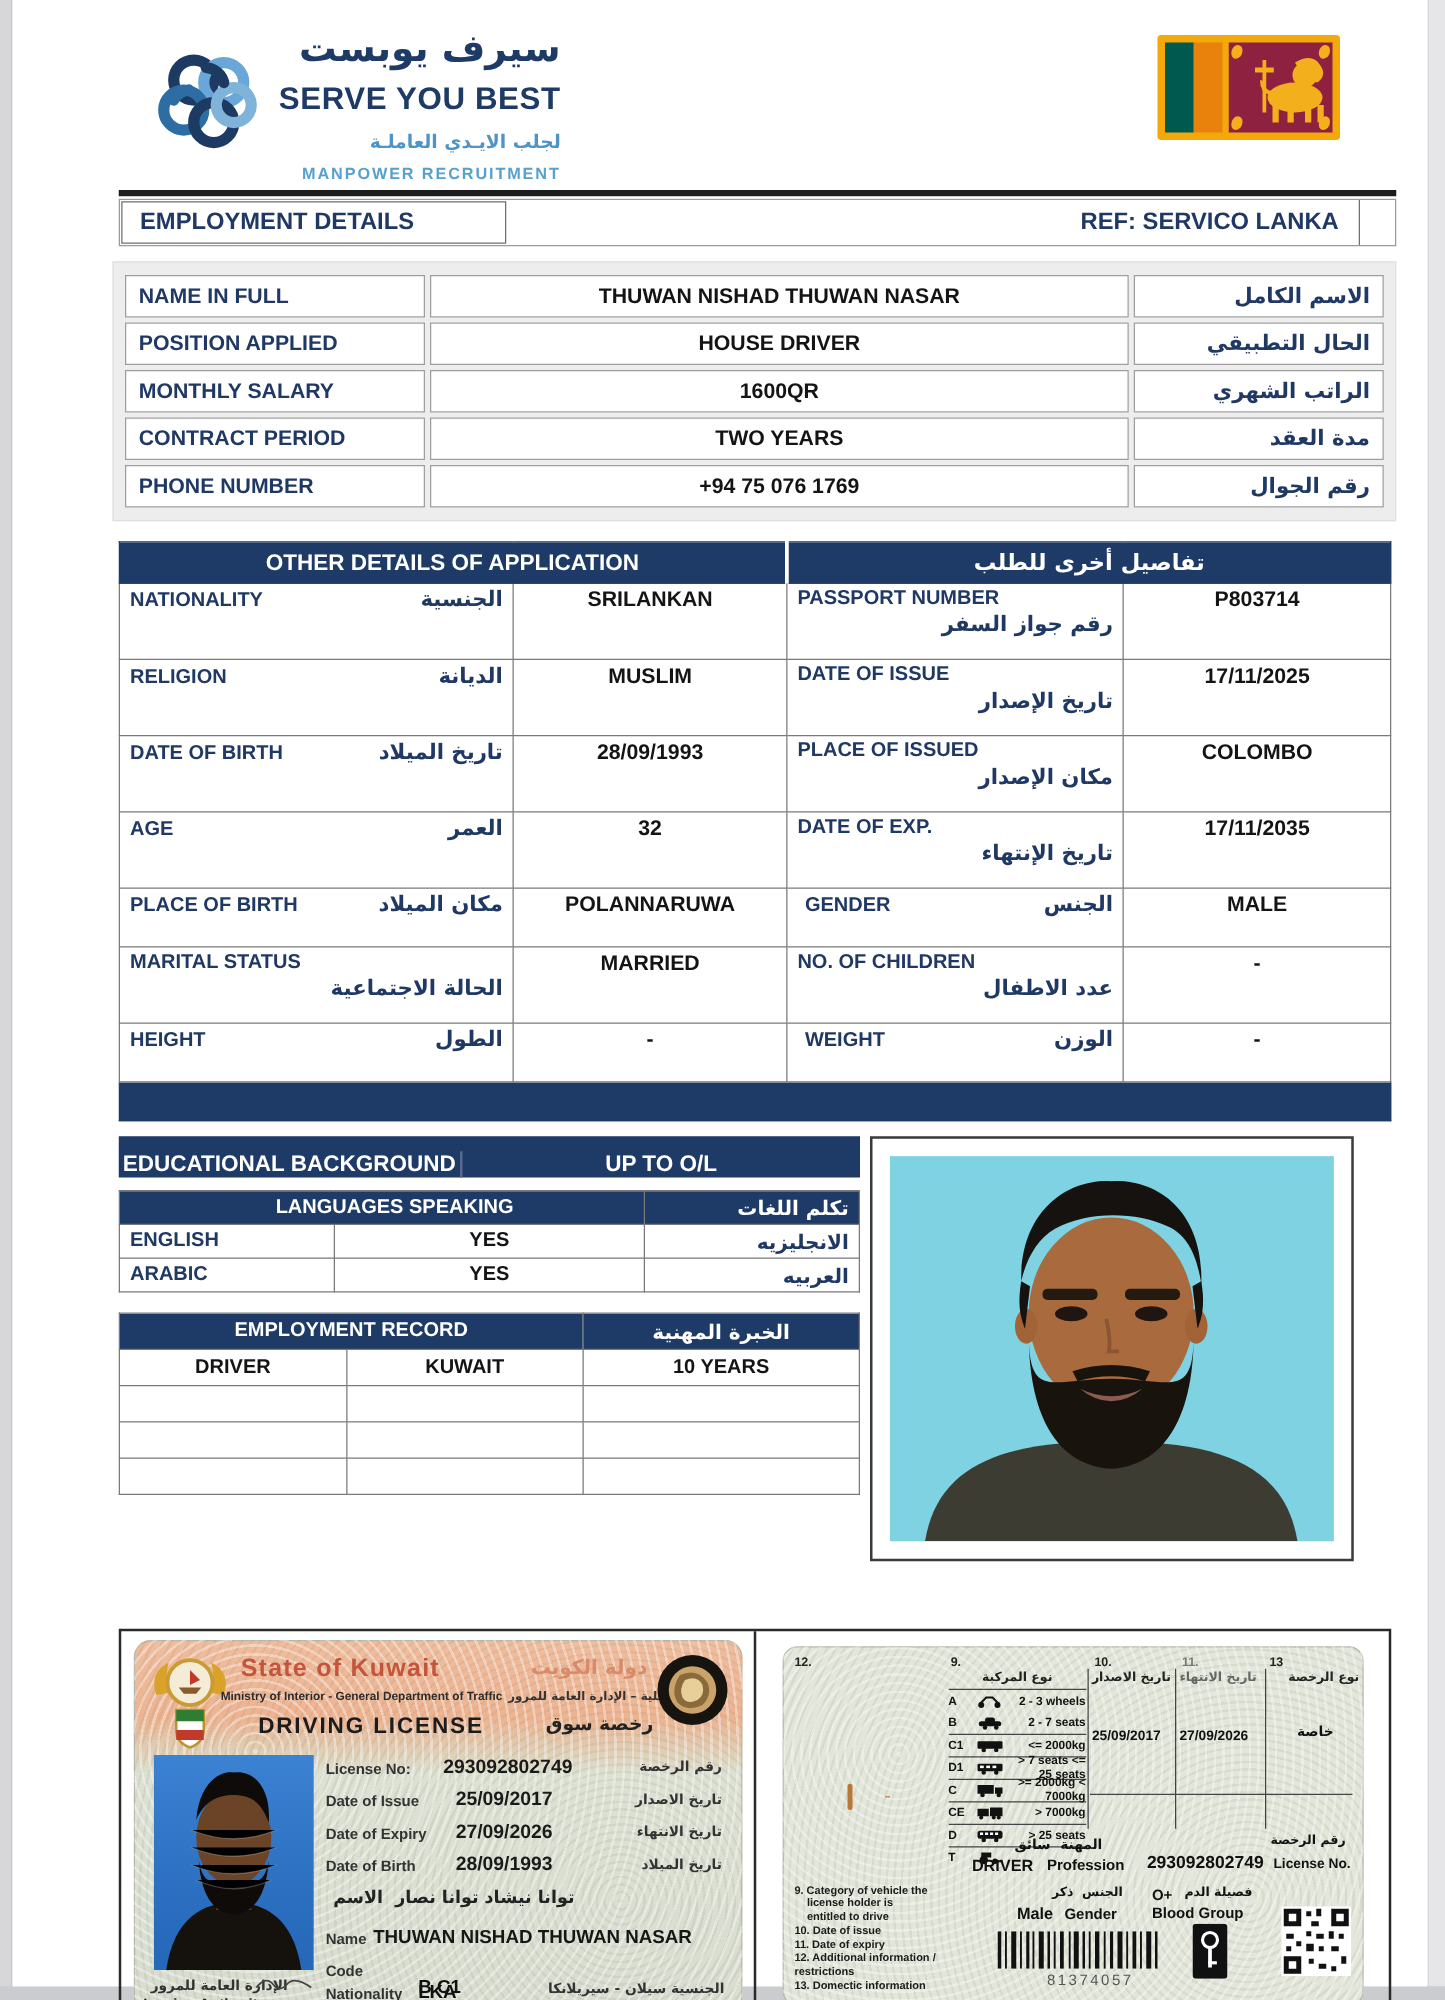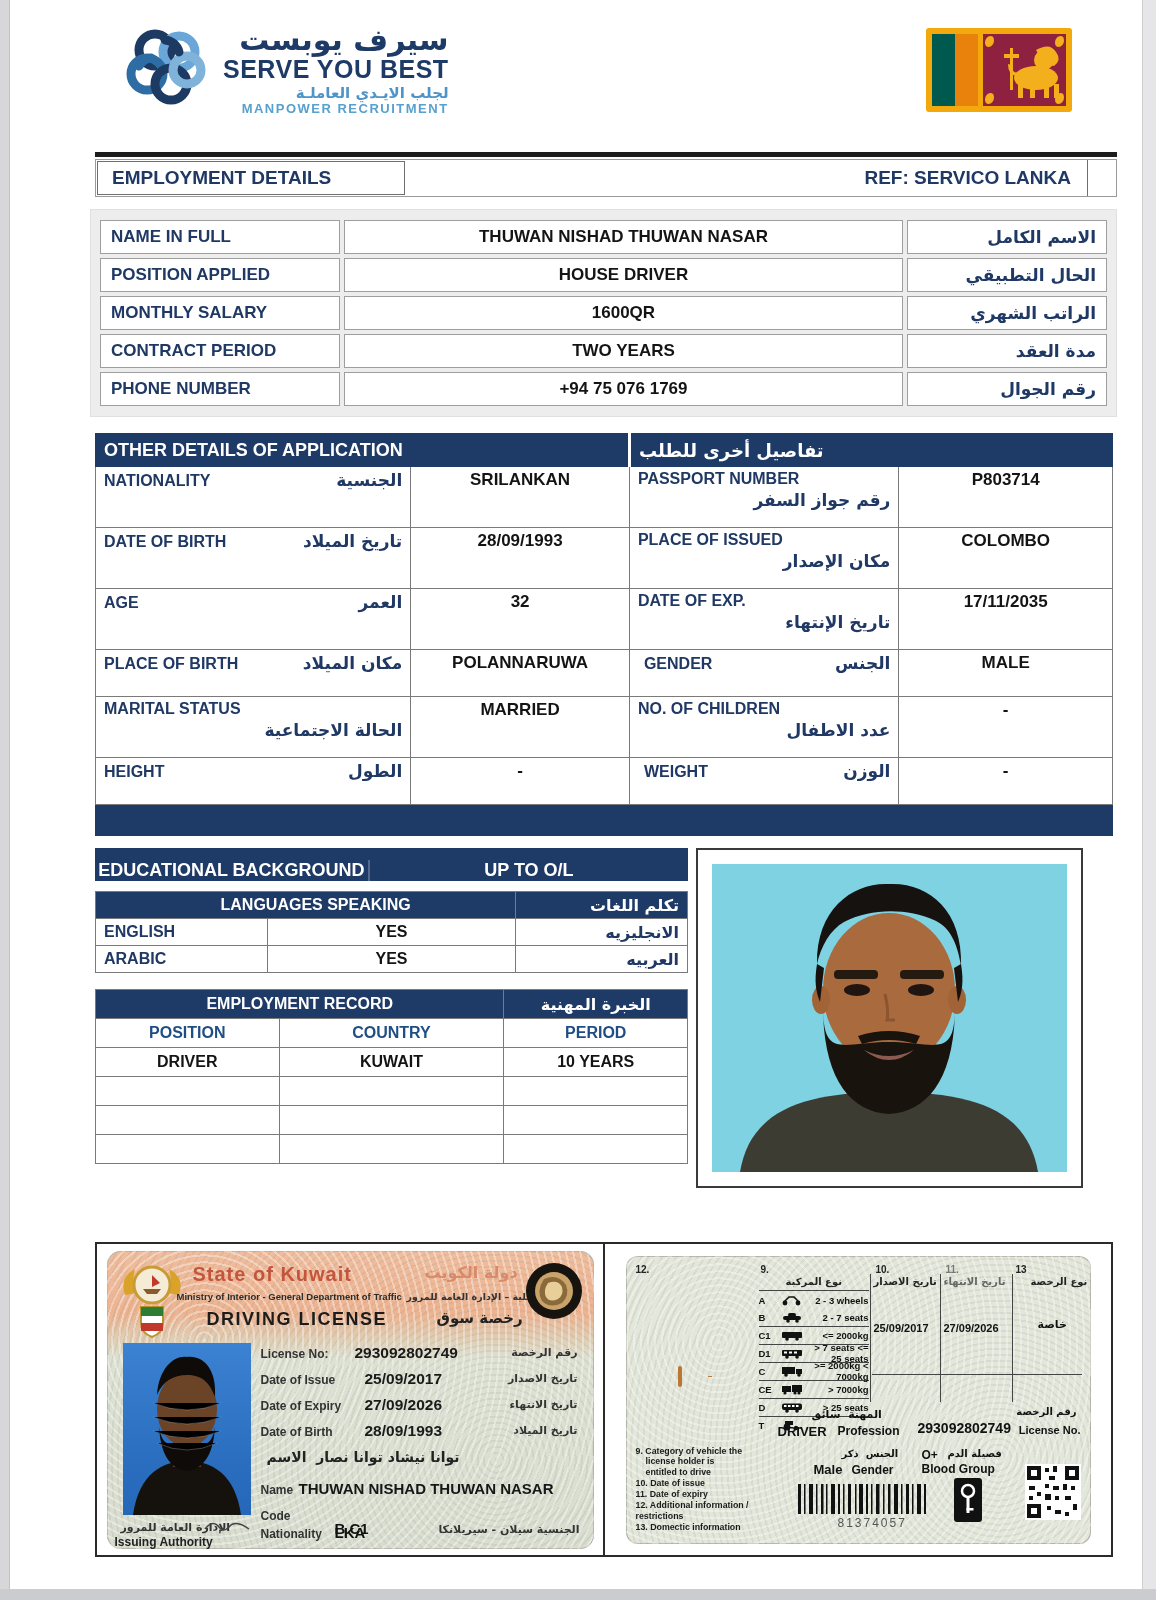--- a/index.html
+++ b/index.html
@@ -6,21 +6,21 @@
   body{width:1156px;height:1600px;position:relative;background:#ffffff;
        font-family:"Liberation Sans","DejaVu Sans",sans-serif;color:#111;overflow:hidden;}
   .edge-left{position:absolute;left:0;top:0;bottom:0;width:9px;background:#d7d7da;border-right:1px solid #c2c2c6;}
   .edge-right{position:absolute;right:0;top:0;bottom:0;width:13px;background:#e6e6e9;border-left:1px solid #d0d0d4;}
   .edge-bottom{position:absolute;left:0;right:0;bottom:0;height:11px;background:#cbccd0;}
   .sheet{position:absolute;left:10px;top:0;width:1132px;height:1589px;background:#fff;}
   .ar{font-family:"DejaVu Sans",sans-serif;}
   
   .hdr{display:flex;justify-content:space-between;align-items:flex-start;padding:24px 70px 0 115px;height:100px;}
   .brand{display:flex;align-items:center;gap:14px;}
-  .brand-text{display:flex;flex-direction:column;align-items:flex-end;line-height:1.05;}
+  .brand-text{display:flex;flex-direction:column;align-items:flex-end;line-height:1.05;gap:10px;}
   .brand-ar{font-size:30px;font-weight:bold;color:#1e3a66;}
   .brand-en{font-size:25px;font-weight:bold;color:#1e3a66;letter-spacing:.5px;}
   .brand-tag-ar{font-size:15px;font-weight:bold;color:#4d94c8;margin-top:4px;}
   .brand-tag-en{font-size:13px;font-weight:bold;color:#58a0cd;letter-spacing:1.5px;}
   
   .flag{width:146px;height:84px;background:#f3a80c;border-radius:3px;padding:6px;box-sizing:border-box;margin-top:4px;}
   .flag-in{display:flex;height:100%;gap:5px;}
   .flag-stripes{display:flex;width:34%;gap:0;}
   .flag-stripes div{flex:1;}
   .fs-green{background:#00594f;}
@@ -38,21 +38,21 @@
   
   .gray-panel{margin:12px 25px 0 80px;background:#ededee;padding:6px 5px;border:1px solid #e0e0e0;}
   table.main{width:100%;border-collapse:separate;border-spacing:4px 4px;}
   table.main td{background:#fff;border:1px solid #9e9e9e;height:30px;font-size:17px;font-weight:bold;padding:1px 10px;}
   td.m-label{width:24%;color:#1f3864;}
   td.m-value{width:56%;text-align:center;color:#141414;}
   td.m-ar{width:20%;text-align:right;color:#1f3864;}
   
   table.od{margin:16px 25px 0 85px;width:1018px;border-collapse:collapse;}
   table.od td{border:1px solid #7a7a7a;padding:3px 8px;vertical-align:top;}
-  tr.od-head td{background:#1e3a66;color:#fff;font-size:18px;font-weight:bold;text-align:left;height:26px;vertical-align:middle;border-color:#1e3a66;}
+  tr.od-head td{background:#1e3a66;color:#fff;font-size:18px;font-weight:bold;text-align:center;height:26px;vertical-align:middle;border-color:#1e3a66;}
   tr.od-head td.split{border-right:3px solid #fff;}
   .od-l{width:31%;} .od-v{width:21.5%;} .od-r{width:26.5%;} .od-rv{width:21%;}
   .fld{display:flex;justify-content:space-between;align-items:baseline;font-size:16px;font-weight:bold;color:#1f3864;}
   .fld .ar{font-size:17px;}
   .stacked{font-size:16px;font-weight:bold;color:#1f3864;}
   .stacked .ar{display:block;text-align:right;font-size:17px;margin-top:2px;}
   .od-val{text-align:center;font-size:17px;font-weight:bold;color:#141414;padding-top:4px;}
   .h57 td{height:54px;} .h45 td{height:40px;}
   tr.od-foot td{background:#1e3a66;height:24px;border-color:#1e3a66;}
   
@@ -229,20 +229,33 @@
           </td>
       <td class="od-v od-val">SRILANKAN</td>
       <td class="od-r">
             <div class="stacked"><span>PASSPORT NUMBER</span><span class="ar">رقم جواز السفر</span></div>
           </td>
       <td class="od-rv od-val">P803714</td>
     </tr>
     <tr class="h57">
       <td class="od-l">
             <div class="fld">
+              <span>RELIGION</span>
+              <span class="ar">الديانة</span>
+            </div>
+          </td>
+      <td class="od-v od-val">MUSLIM</td>
+      <td class="od-r">
+            <div class="stacked"><span>DATE OF ISSUE</span><span class="ar">تاريخ الإصدار</span></div>
+          </td>
+      <td class="od-rv od-val">17/11/2025</td>
+    </tr>
+    <tr class="h57">
+      <td class="od-l">
+            <div class="fld">
               <span>DATE OF BIRTH</span>
               <span class="ar">تاريخ الميلاد</span>
             </div>
           </td>
       <td class="od-v od-val">28/09/1993</td>
       <td class="od-r">
             <div class="stacked"><span>PLACE OF ISSUED</span><span class="ar">مكان الإصدار</span></div>
           </td>
       <td class="od-rv od-val">COLOMBO</td>
     </tr>
@@ -331,25 +344,20 @@
           <td class="lg-a ar">العربيه</td>
         </tr>
       </tbody>
         </table>
 
       <table class="emp">
         <tbody>
             <tr class="emp-head">
           <td colspan="2">EMPLOYMENT RECORD</td>
           <td class="ar">الخبرة المهنية</td>
-        </tr>
-        <tr class="emp-cols">
-          <td class="ec1">POSITION</td>
-          <td class="ec2">COUNTRY</td>
-          <td class="ec3">PERIOD</td>
         </tr>
         <tr class="emp-data">
           <td>DRIVER</td>
           <td>KUWAIT</td>
           <td>10 YEARS</td>
         </tr>
         <tr class="emp-empty">
               <td></td>
               <td></td>
               <td></td>

